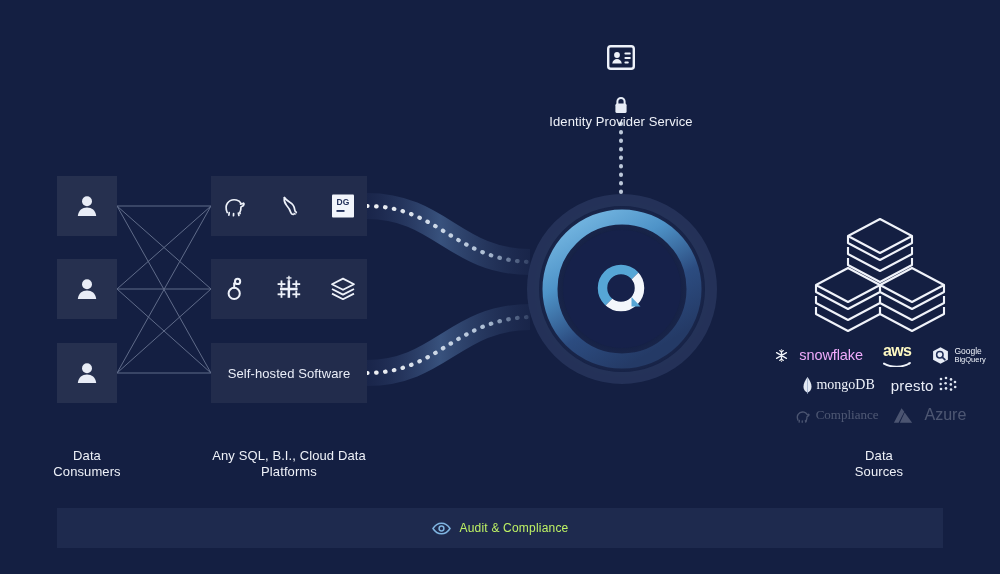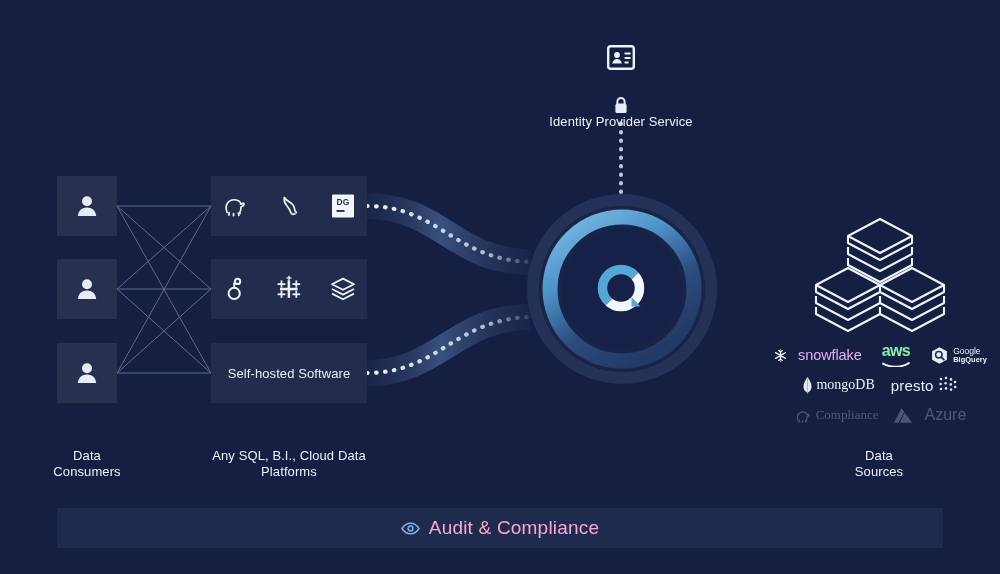--- a/index.html
+++ b/index.html
@@ -119,22 +119,22 @@
     position: absolute;
     left: 57px; top: 508px;
     width: 886px; height: 40px;
     background: #1e2a4e;
     display: flex;
     align-items: center;
     justify-content: center;
     gap: 9px;
   }
   #audit-label {
-    color: #f9a8d4;
-    font-size: 19px;
+    color: #bef264;
+    font-size: 12px;
     letter-spacing: .2px;
   }
   #eye-icon { width: 19px; height: 13px; display: block; }
 </style>
 </head>
 <body>
 
 <div id="stage">
 
   <svg id="bg-svg" viewBox="0 0 1000 574">
@@ -355,36 +355,36 @@
         <svg width="15" height="15" viewBox="0 0 20 20">
           <g stroke="#f0f3fa" stroke-width="1.7" stroke-linecap="round">
             <path d="M10 2.4v15.2M3.4 6.2l13.2 7.6M16.6 6.2 3.4 13.8"></path>
             <path d="M7.6 3.4 10 5.2l2.4-1.8M7.6 16.6 10 14.8l2.4 1.8"></path>
           </g>
         </svg>
       </span>
       <span style="color:#f0abfc;font-size:14.5px;letter-spacing:-.1px;">snowflake</span>
       <span style="width:8px;"></span>
       <span style="display:flex;flex-direction:column;align-items:center;line-height:1;">
-        <span style="color:#86efac;font-size:16px;font-weight:bold;letter-spacing:-.6px;">aws</span>
+        <span style="color:#fef9c3;font-size:16px;font-weight:bold;letter-spacing:-.6px;">aws</span>
         <svg width="28" height="8" viewBox="0 0 28 8">
           <path d="M1 4.6c7 4.2 19 4.2 26-.6" fill="none" stroke="#eef2fa" stroke-width="1.9" stroke-linecap="round"></path>
           <path d="M25.4 3.2 27.2 4 26.6 6z" fill="#eef2fa"></path>
         </svg>
       </span>
       <span style="width:6px;"></span>
       <span style="display:flex;align-items:center;gap:4px;">
         <svg width="19" height="19" viewBox="0 0 20 20">
           <polygon points="10,1.3 17.8,5.6 17.8,14.4 10,18.7 2.2,14.4 2.2,5.6" fill="#e8edf7"></polygon>
           <circle cx="9.3" cy="9.2" r="3.4" fill="none" stroke="#22305a" stroke-width="1.6"></circle>
           <path d="M11.8 11.8 14.6 14.4" stroke="#22305a" stroke-width="1.9" stroke-linecap="round"></path>
         </svg>
         <span style="display:flex;flex-direction:column;line-height:1.05;">
           <span style="color:#eef2fa;font-size:8.5px;">Google</span>
-          <span style="color:#eef2fa;font-size:7.5px;font-weight:bold;">BigQuery</span>
+          <span style="color:#eef2fa;font-size:7.5px;font-weight:normal;">BigQuery</span>
         </span>
       </span>
     </div>
 
     <div class="logo-row" style="gap:16px;">
       <span style="display:flex;align-items:center;gap:3px;">
         <svg width="11" height="19" viewBox="0 0 12 20">
           <path d="M6 .8C8.6 4.4 10.4 8 10.4 11.4c0 3-1.9 5.6-4.4 6.6-2.5-1-4.4-3.6-4.4-6.6C1.6 8 3.4 4.4 6 .8z" fill="#e3e8f3"></path>
           <path d="M6 2v17" stroke="#9fb0cc" stroke-width=".9"></path>
         </svg>

